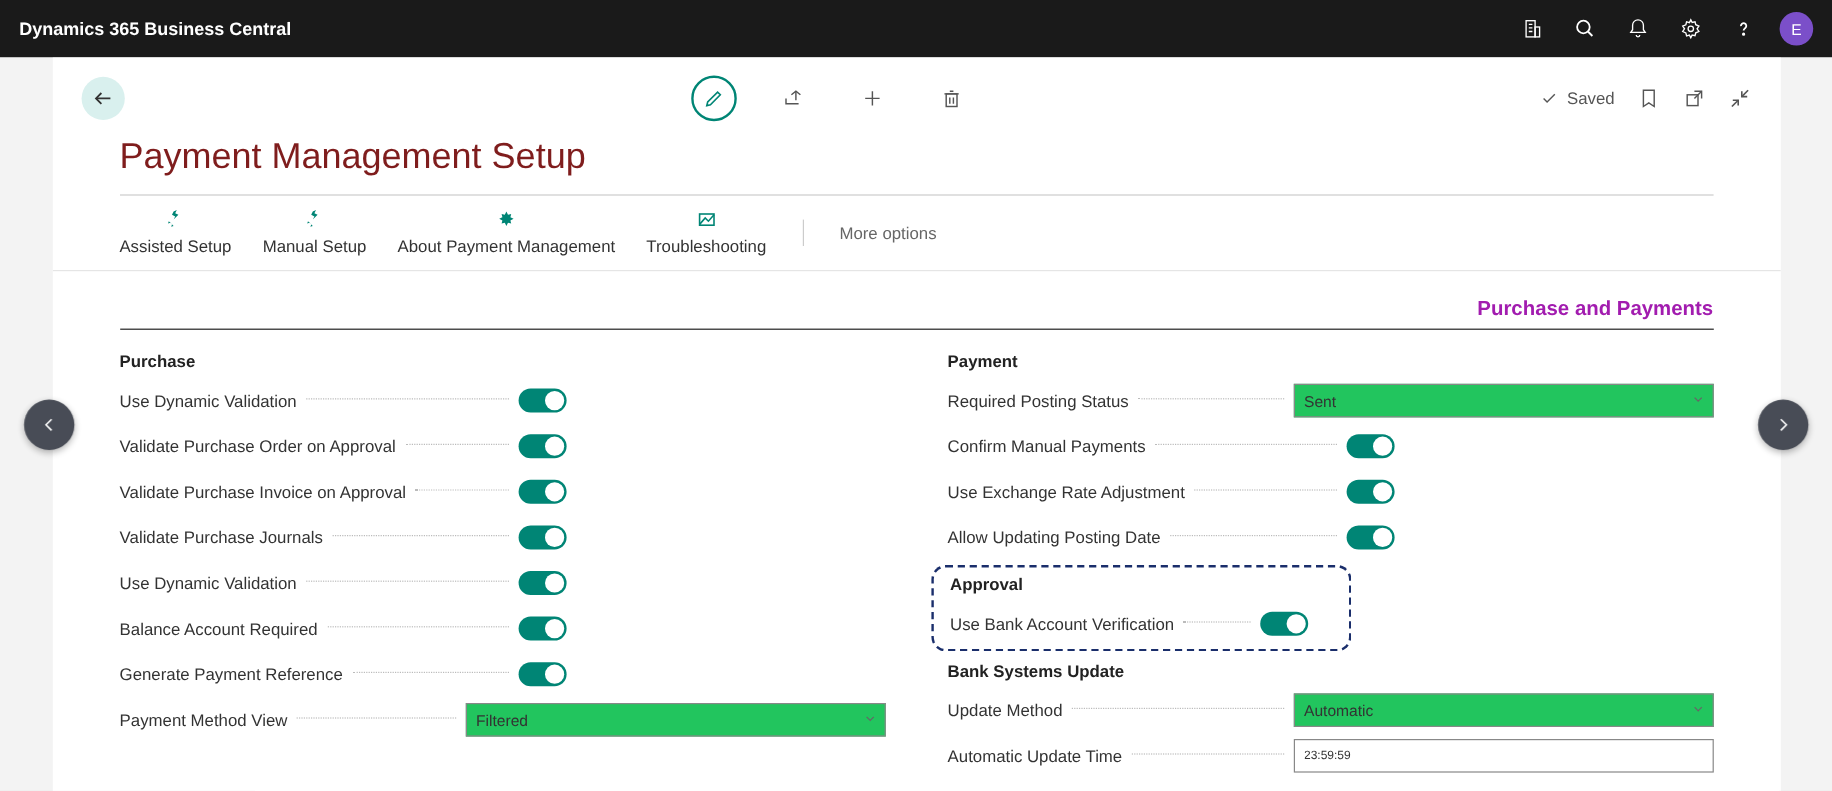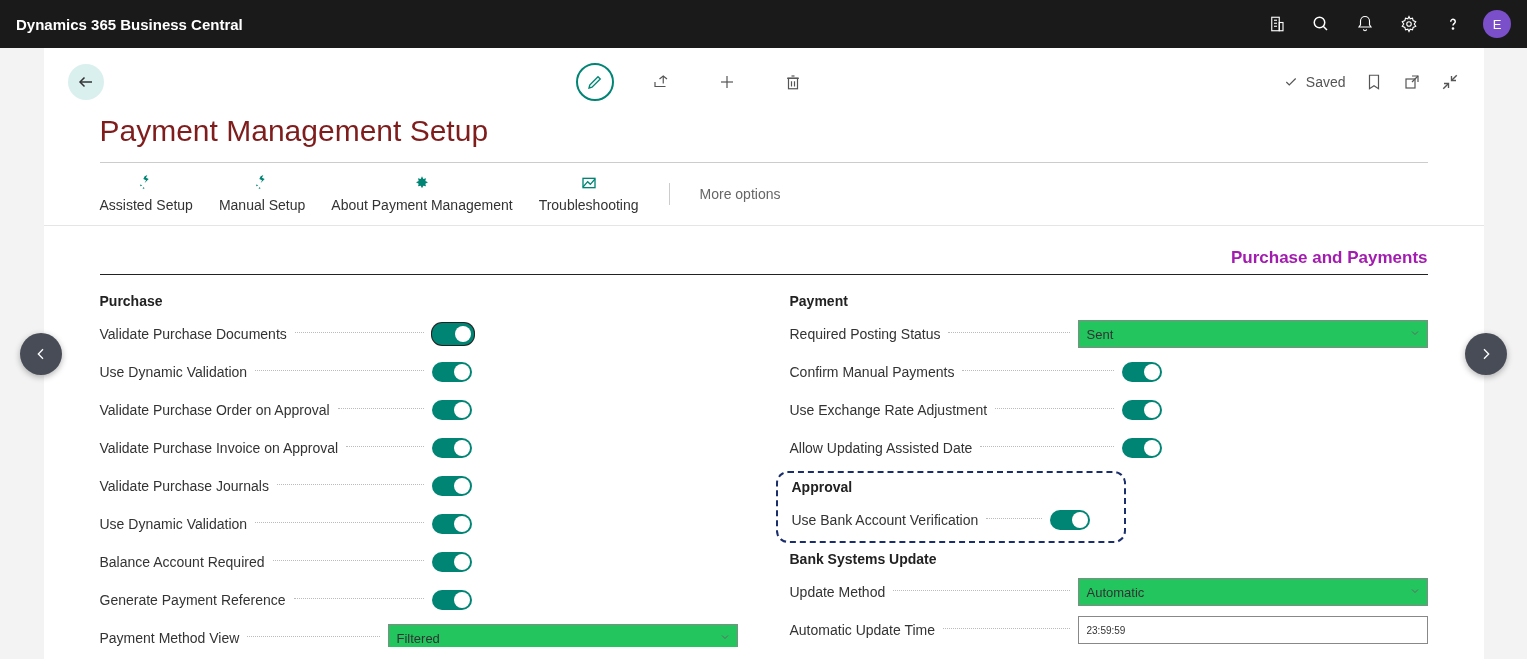--- a/index.html
+++ b/index.html
@@ -235,27 +235,20 @@
 
     <div class="content">
       <div class="section-header">Purchase and Payments</div>
 
       <div class="two-col">
 
         <div class="col">
           <div class="group-header">Purchase</div>
 
           <div class="field-row">
-            <span class="field-label">Validate Purchase Documents</span>
-            <span class="field-dots"></span>
-            <div class="field-control padder">
-                <div class="toggle focused"></div>
-              </div>
-          </div>
-          <div class="field-row">
             <span class="field-label">Use Dynamic Validation</span>
             <span class="field-dots"></span>
             <div class="field-control padder">
                 <div class="toggle"></div>
               </div>
           </div>
           <div class="field-row">
             <span class="field-label">Validate Purchase Order on Approval</span>
             <span class="field-dots"></span>
             <div class="field-control padder">
@@ -334,21 +327,21 @@
               </div>
           </div>
           <div class="field-row">
             <span class="field-label">Use Exchange Rate Adjustment</span>
             <span class="field-dots"></span>
             <div class="field-control padder">
                 <div class="toggle"></div>
               </div>
           </div>
           <div class="field-row">
-            <span class="field-label">Allow Updating Assisted Date</span>
+            <span class="field-label">Allow Updating Posting Date</span>
             <span class="field-dots"></span>
             <div class="field-control padder">
                 <div class="toggle"></div>
               </div>
           </div>
 
           <div class="highlight-box">
             <div class="group-header" style="margin-top:0;">Approval</div>
             <div class="field-row" style="margin-bottom:0;">
               <span class="field-label">Use Bank Account Verification</span>

